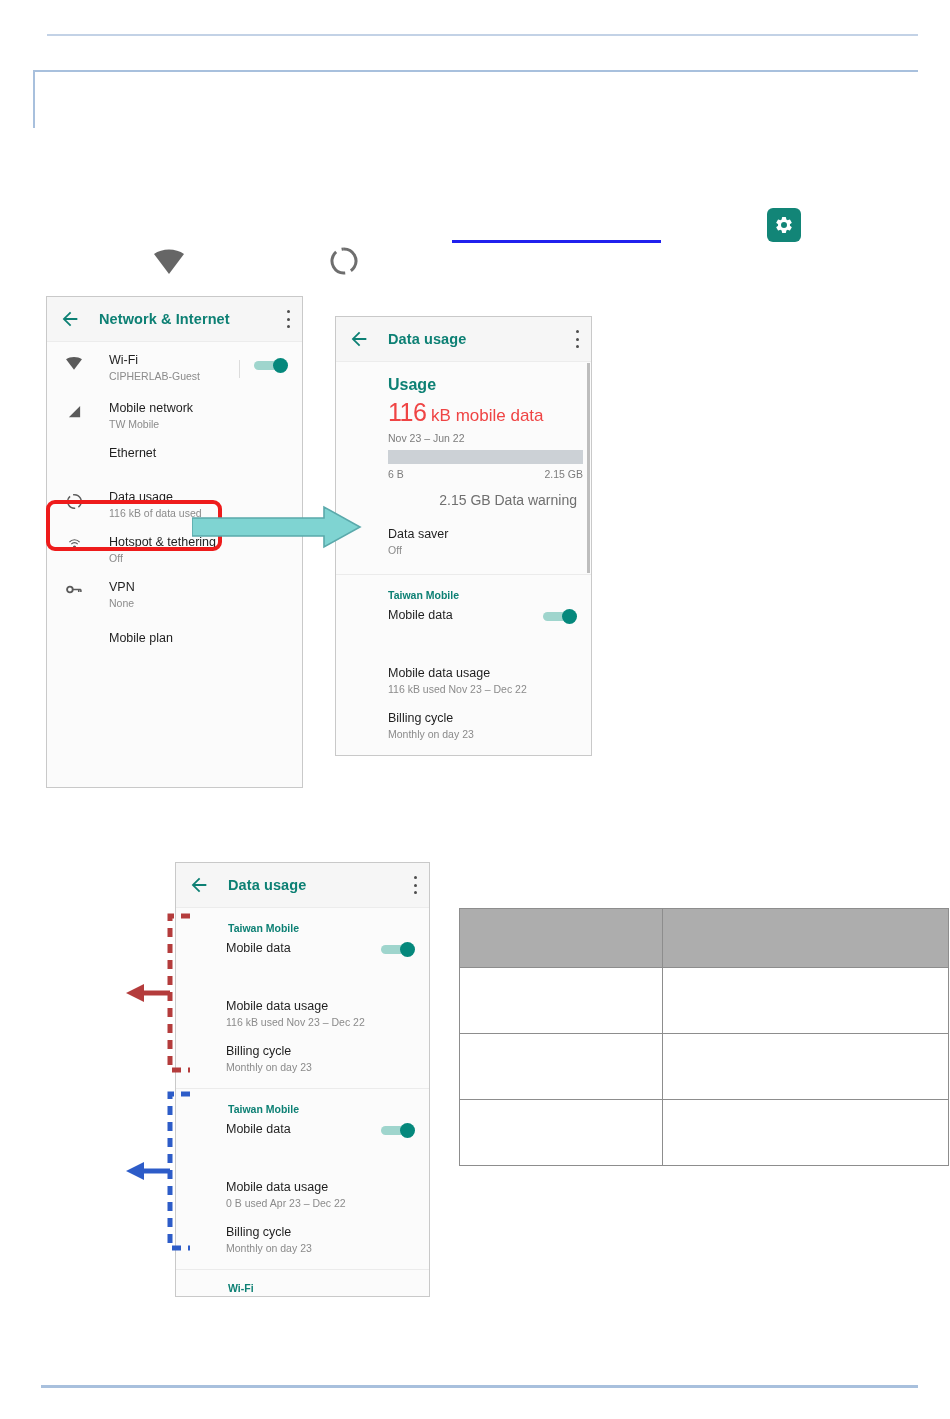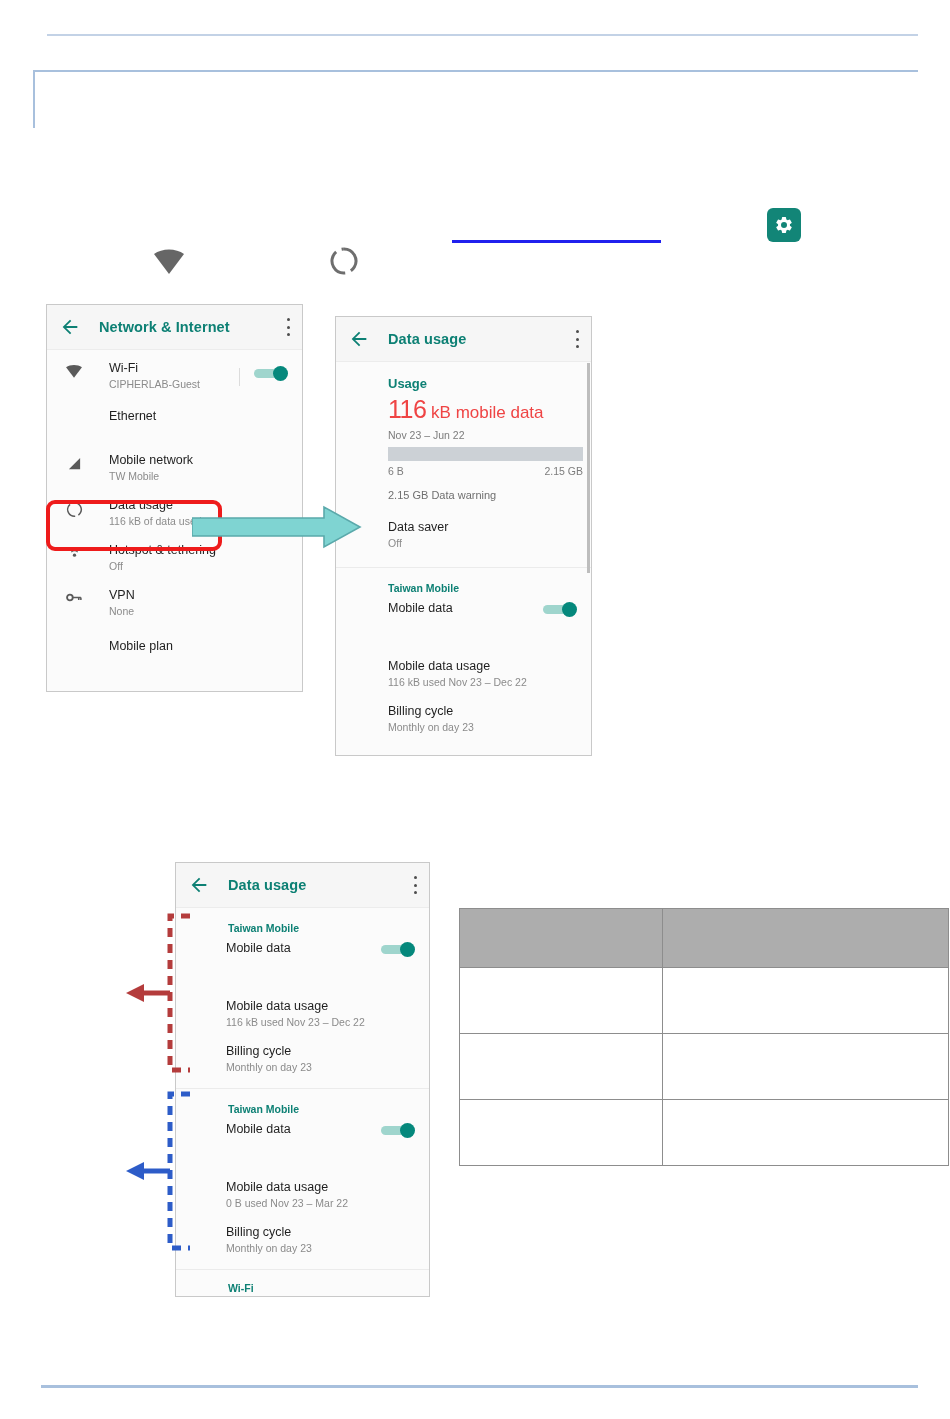--- a/index.html
+++ b/index.html
@@ -181,21 +181,21 @@
   .sep {
     height: 1px;
     background: #ebebeb;
     margin: 6px 0 0 0;
   }
 
   
   .usage-block { padding: 14px 14px 10px 52px; }
   .usage-lbl {
     color: #0d8074;
-    font-size: 13px;
+    font-size: 16px;
     font-weight: bold;
   }
   .usage-big {
     margin-top: 6px;
     color: #ef4444;
     font-size: 17px;
     line-height: 24px;
   }
   .usage-big .num {
     font-size: 25px;
@@ -216,22 +216,23 @@
   .usage-axis {
     display: flex;
     justify-content: space-between;
     width: 195px;
     margin-top: 4px;
     font-size: 10.5px;
     color: #7c7c7c;
   }
   .usage-warn {
     margin-top: 12px;
-    font-size: 11px;
+    font-size: 14px;
     color: #6f6f6f;
+    text-align: right;
   }
 
   .scrollbar {
     position: absolute;
     right: 1px; top: 46px;
     width: 3px; height: 210px;
     background: #bdbdbd;
   }
 
   
@@ -285,21 +286,21 @@
 </svg>
 
 <div class="blue-underline"></div>
 
 <div class="gear-chip">
   <svg width="20" height="20" viewBox="0 0 24 24" aria-hidden="true">
     <path fill="#ffffff" d="M19.1 12.9c.04-.3.06-.59.06-.9s-.02-.6-.07-.9l2.03-1.58a.5.5 0 0 0 .12-.62l-1.92-3.32a.49.49 0 0 0-.6-.22l-2.39.96a7.1 7.1 0 0 0-1.56-.9l-.36-2.54a.5.5 0 0 0-.49-.41h-3.84a.5.5 0 0 0-.49.41l-.36 2.54c-.56.23-1.08.54-1.56.9l-2.39-.96a.49.49 0 0 0-.6.22L2.76 8.9a.5.5 0 0 0 .12.62l2.03 1.58c-.05.3-.07.6-.07.9s.02.6.07.9L2.88 14.5a.5.5 0 0 0-.12.62l1.92 3.32c.12.22.38.3.6.22l2.39-.96c.48.36 1 .67 1.56.9l.36 2.54c.04.24.24.41.49.41h3.84c.25 0 .45-.17.49-.41l.36-2.54c.56-.23 1.08-.54 1.56-.9l2.39.96c.22.08.48 0 .6-.22l1.92-3.32a.5.5 0 0 0-.12-.62L19.1 12.9zM12 15.6A3.6 3.6 0 1 1 12 8.4a3.6 3.6 0 0 1 0 7.2z"></path>
   </svg>
 </div>
 
-<div class="phone" style="left:46px; top:304px; width:257px; height:388px;">
+<div class="phone" style="left:46px; top:296px; width:257px; height:492px;">
 
   <div class="appbar">
     <svg class="back" viewBox="0 0 24 24">
       <path fill="#0d8074" d="M20 11H7.8l5.6-5.6L12 4l-8 8 8 8 1.4-1.4L7.8 13H20z"></path>
     </svg>
     <div class="title">Network &amp; Internet</div>
     <div class="kebab">
       <i></i>
         <i></i>
         <i></i>
@@ -319,35 +320,35 @@
         <div class="psub">CIPHERLAB-Guest</div>
       </div>
       <div class="vdiv"></div>
       <div class="tgl">
         <div class="track"></div>
           <div class="knob"></div>
       </div>
     </div>
 
     <div class="prow" style="padding-top:14px;">
-      <div class="picon"></div>
-      <div class="ptext">
-        <div class="ptitle">Ethernet</div>
-      </div>
-    </div>
-
-    <div class="prow" style="padding-top:14px;">
       <div class="picon">
         <svg width="15" height="15" viewBox="0 0 16 16">
           <path d="M2 14 L14 14 L14 2 Z" fill="#5a5a5a"></path>
         </svg>
       </div>
       <div class="ptext">
         <div class="ptitle">Mobile network</div>
         <div class="psub">TW Mobile</div>
+      </div>
+    </div>
+
+    <div class="prow" style="padding-top:14px;">
+      <div class="picon"></div>
+      <div class="ptext">
+        <div class="ptitle">Ethernet</div>
       </div>
     </div>
 
     <div class="prow" style="padding-top:14px;">
       <div class="picon">
         <svg width="17" height="17" viewBox="0 0 30 30">
           <path d="M15 3 A12 12 0 1 1 14.9 3" fill="none" stroke="#5a5a5a" stroke-width="2.6" stroke-dasharray="30 6 30 6"></path>
         </svg>
       </div>
       <div class="ptext">
@@ -516,21 +517,21 @@
     </div>
     <div class="tgl" style="margin-top:2px;">
       <div class="track"></div>
         <div class="knob"></div>
     </div>
   </div>
 
   <div class="prow" style="padding-left:50px; padding-top:14px;">
     <div class="ptext" style="padding-left:0;">
       <div class="ptitle">Mobile data usage</div>
-      <div class="psub">0 B used Nov 23 – Mar 22</div>
+      <div class="psub">0 B used Apr 23 – Dec 22</div>
     </div>
   </div>
 
   <div class="prow" style="padding-left:50px; padding-top:14px;">
     <div class="ptext" style="padding-left:0;">
       <div class="ptitle">Billing cycle</div>
       <div class="psub">Monthly on day 23</div>
     </div>
   </div>
 

